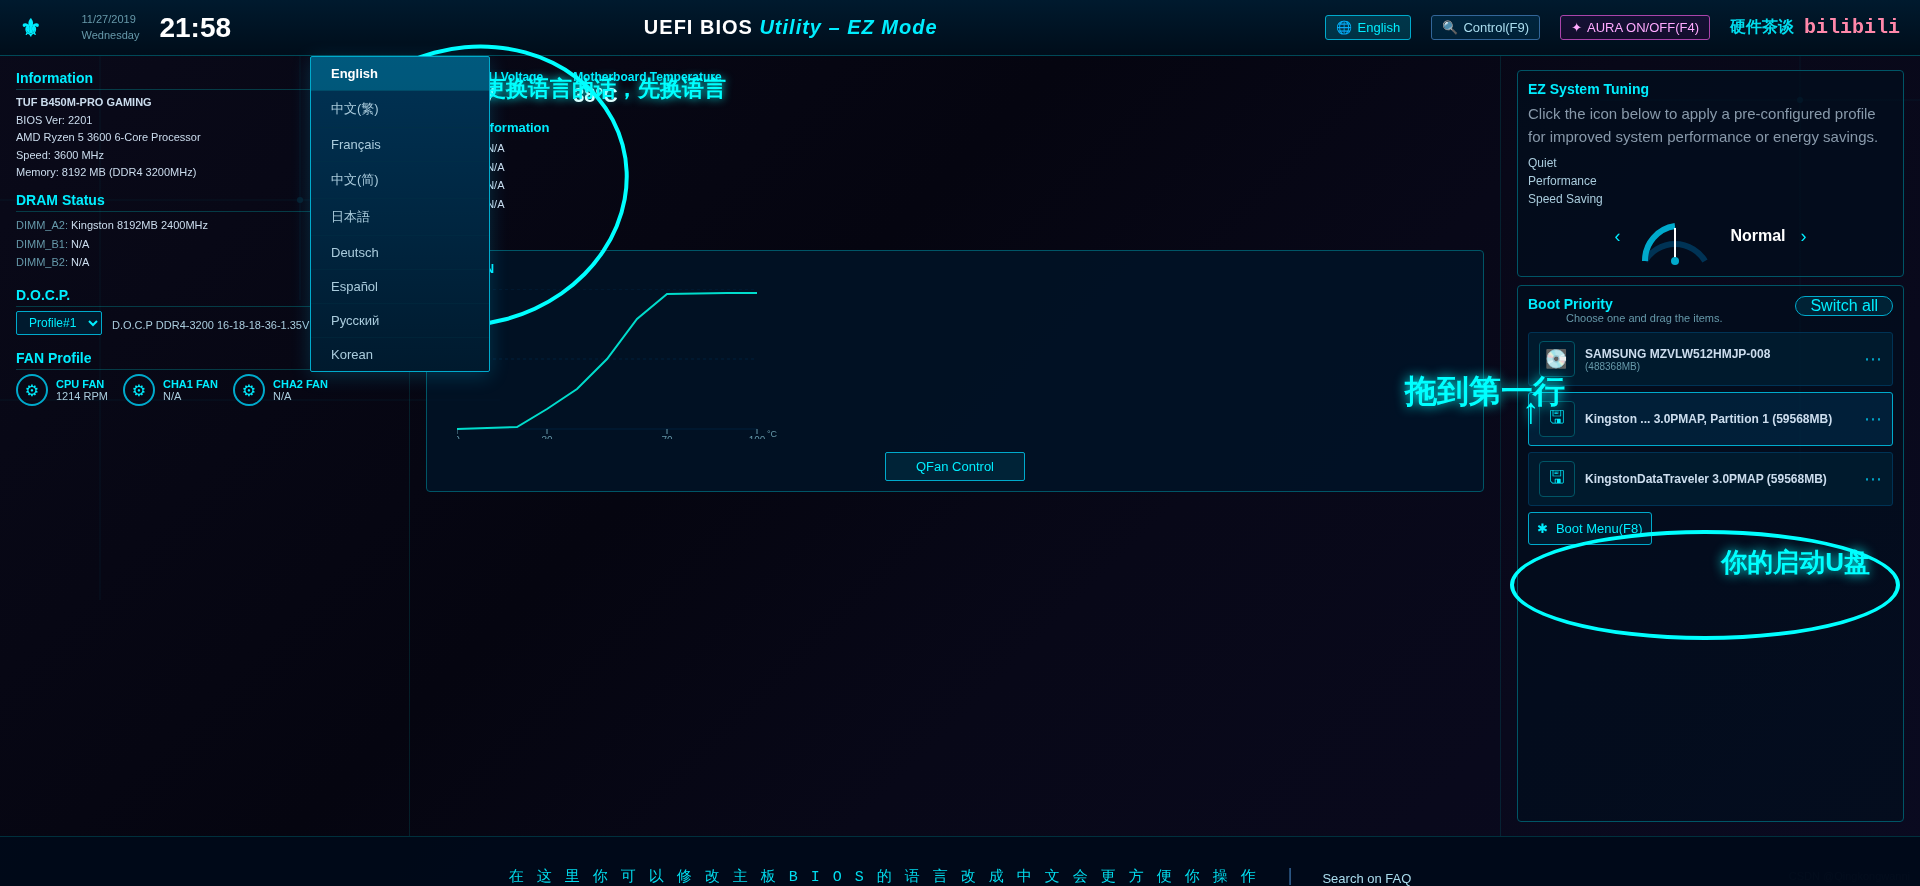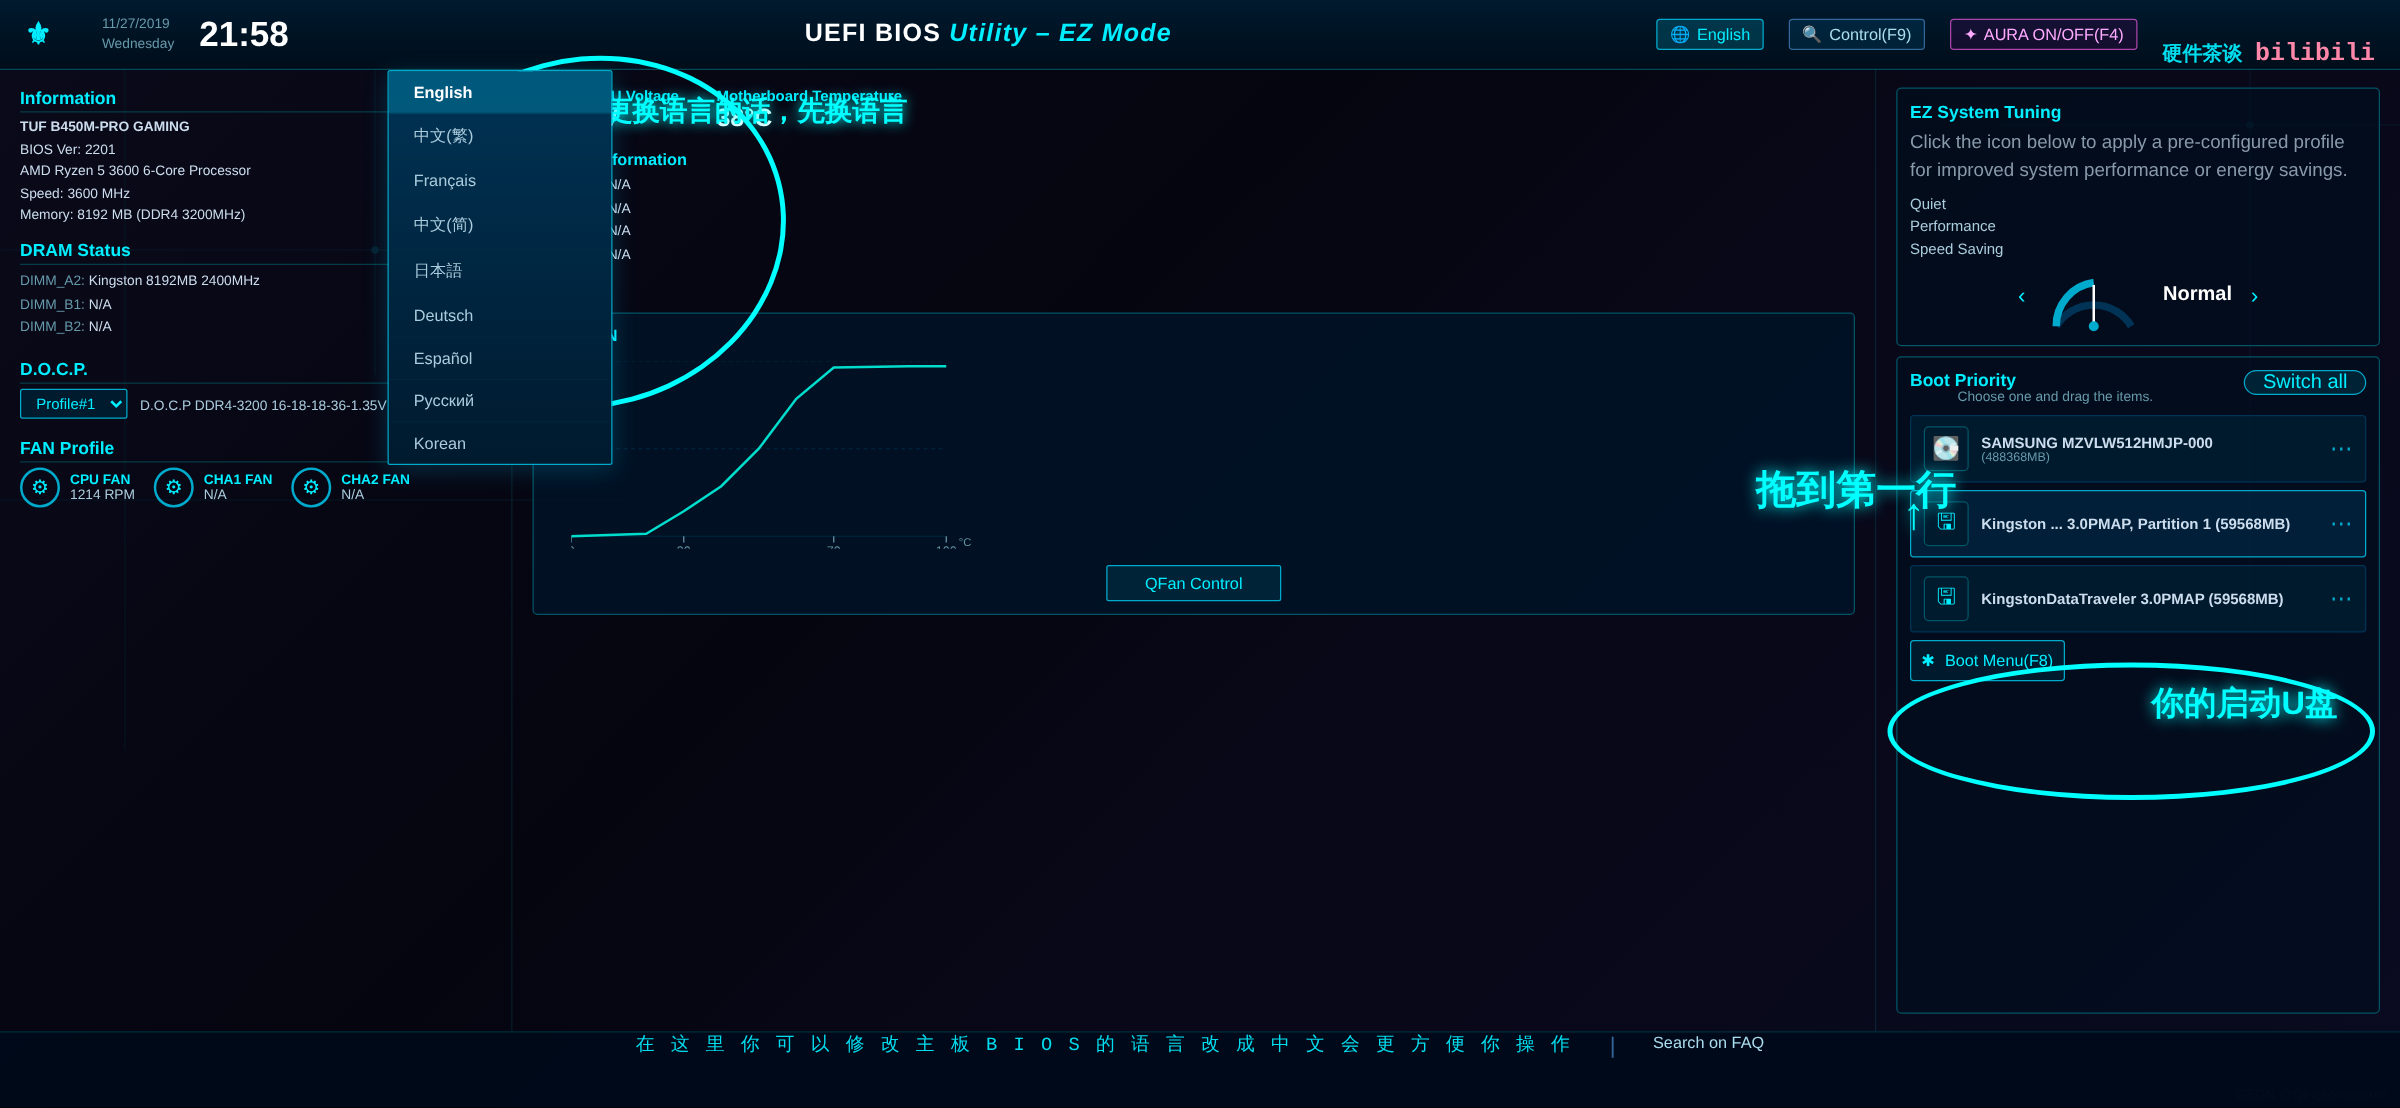--- a/index.html
+++ b/index.html
@@ -460,25 +460,25 @@
       color: #00eeff;
       font-size: 13px;
       padding: 8px;
       cursor: pointer;
       border-radius: 3px;
       margin-top: 6px;
     }
 
     
     .bottom-bar {
-      height: 61px;
+      height: 50px;
       background: rgba(0,10,25,0.95);
       border-top: 1px solid #00cccc33;
       display: flex;
-      align-items: flex-start;
+      align-items: flex-end;
       justify-content: center;
       gap: 30px;
       padding: 0 30px;
     }
 
     .bottom-text {
       color: #00ddee;
       font-size: 15px;
       letter-spacing: 2px;
       font-family: 'Courier New', monospace;
@@ -603,21 +603,21 @@
       </div>
       <div class="top-btn">
         <span>🔍</span>
         <span>Control(F9)</span>
       </div>
       <div class="top-btn aura-btn">
         <span>✦</span>
         <span>AURA ON/OFF(F4)</span>
       </div>
 
-      <div class="bilibili-area" style="position:relative; top:16px; right:0;">
+      <div class="bilibili-area" style="position:relative; top:0; right:0;">
         <span class="hardware-tea">硬件茶谈</span>
         <span class="bili-logo">bilibili</span>
       </div>
     </div>
   </div>
 
   <div class="body-area">
 
     <div class="left-panel">
 
@@ -792,21 +792,21 @@
           <div>
             <div class="boot-title">Boot Priority</div>
             <div class="boot-desc">Choose one and drag the items.</div>
           </div>
           <button class="switch-all-btn">Switch all</button>
         </div>
 
         <div class="boot-item">
           <div class="boot-item-icon">💽</div>
           <div class="boot-item-info">
-            <div class="boot-item-name">SAMSUNG MZVLW512HMJP-000</div>
+            <div class="boot-item-name">SAMSUNG MZVLW512HMJP-008</div>
             <div class="boot-item-sub">(488368MB)</div>
           </div>
           <span class="boot-dots">⋯</span>
         </div>
 
         <div class="boot-item" style="background:rgba(0,60,100,0.4); border-color:#00aacc;">
           <div class="boot-item-icon">🖫</div>
           <div class="boot-item-info">
             <div class="boot-item-name">Kingston ... 3.0PMAP, Partition 1 (59568MB)</div>
           </div>

